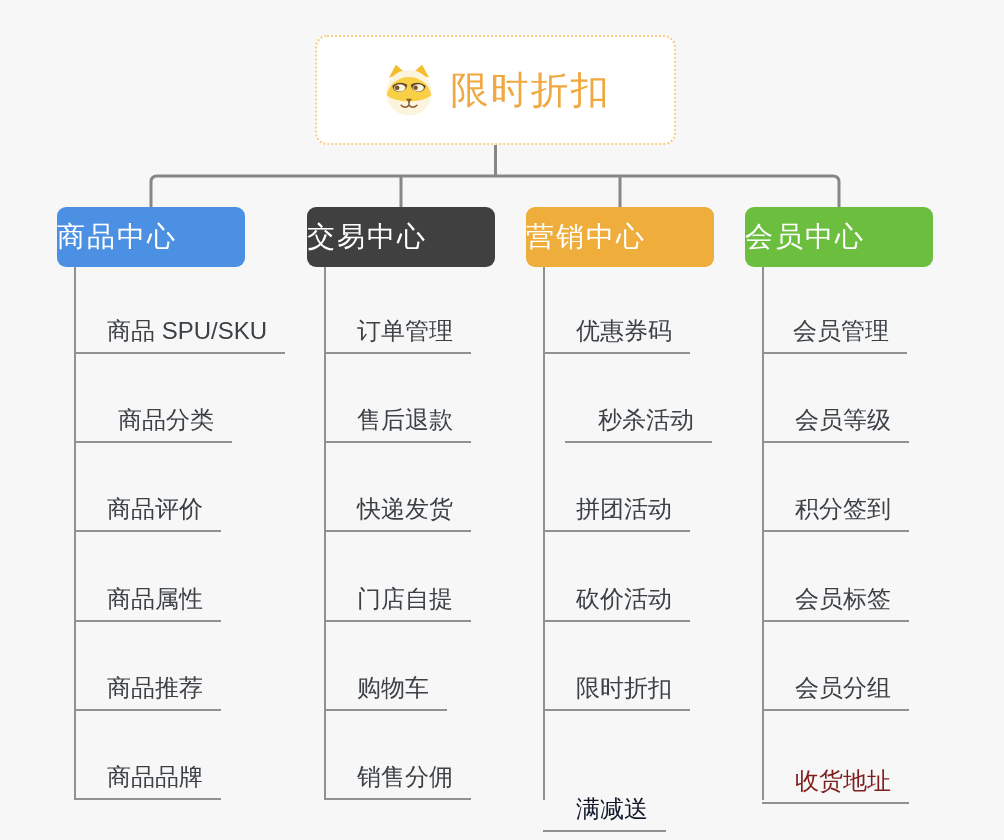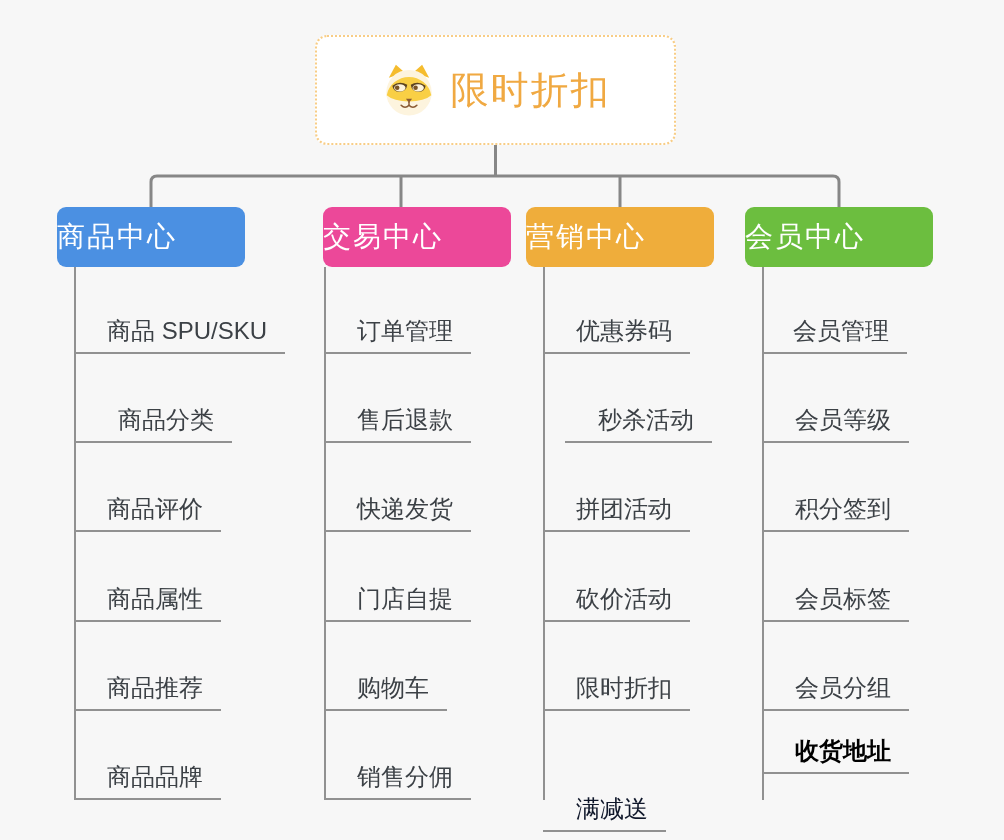--- a/index.html
+++ b/index.html
@@ -94,21 +94,21 @@
     <div class="leaf" style="left: 74px; top: 665px; border-bottom-color: rgb(145, 145, 145); color: rgb(60, 65, 70);">
       <span>商品推荐</span>
     </div>
 
     <div class="leaf" style="left: 74px; top: 754px; border-bottom-color: rgb(145, 145, 145); color: rgb(60, 65, 70);">
       <span>商品品牌</span>
     </div>
   </div>
 
     <div class="branch">
-      <div class="branch-node" style="left: 323px; top: 207px; background: #ec4899;">
+      <div class="branch-node" style="left: 307px; top: 207px; background: #404040;">
         <span class="branch-label">交易中心</span>
       </div>
       <div class="trunk" style="left: 324px; top: 267px; height: 533px; background: rgb(145, 145, 145);"></div>
 
     <div class="leaf" style="left: 324px; top: 308px; border-bottom-color: rgb(145, 145, 145); color: rgb(60, 65, 70);">
       <span>订单管理</span>
     </div>
 
     <div class="leaf" style="left: 324px; top: 397px; border-bottom-color: rgb(145, 145, 145); color: rgb(60, 65, 70);">
       <span>售后退款</span>
@@ -181,19 +181,19 @@
     </div>
 
     <div class="leaf" style="left: 762px; top: 576px; border-bottom-color: rgb(145, 145, 145); color: rgb(60, 65, 70);">
       <span>会员标签</span>
     </div>
 
     <div class="leaf" style="left: 762px; top: 665px; border-bottom-color: rgb(145, 145, 145); color: rgb(60, 65, 70);">
       <span>会员分组</span>
     </div>
 
-    <div class="leaf" style="left: 762px; top: 728px; border-bottom-color: rgb(145, 145, 145); color: #000000; font-weight: bold;">
+    <div class="leaf" style="left: 762px; top: 758px; border-bottom-color: rgb(145, 145, 145); color: #7f1d1d;">
       <span>收货地址</span>
     </div>
   </div>
   </div>
 
 </div>
 
 </body></html>

